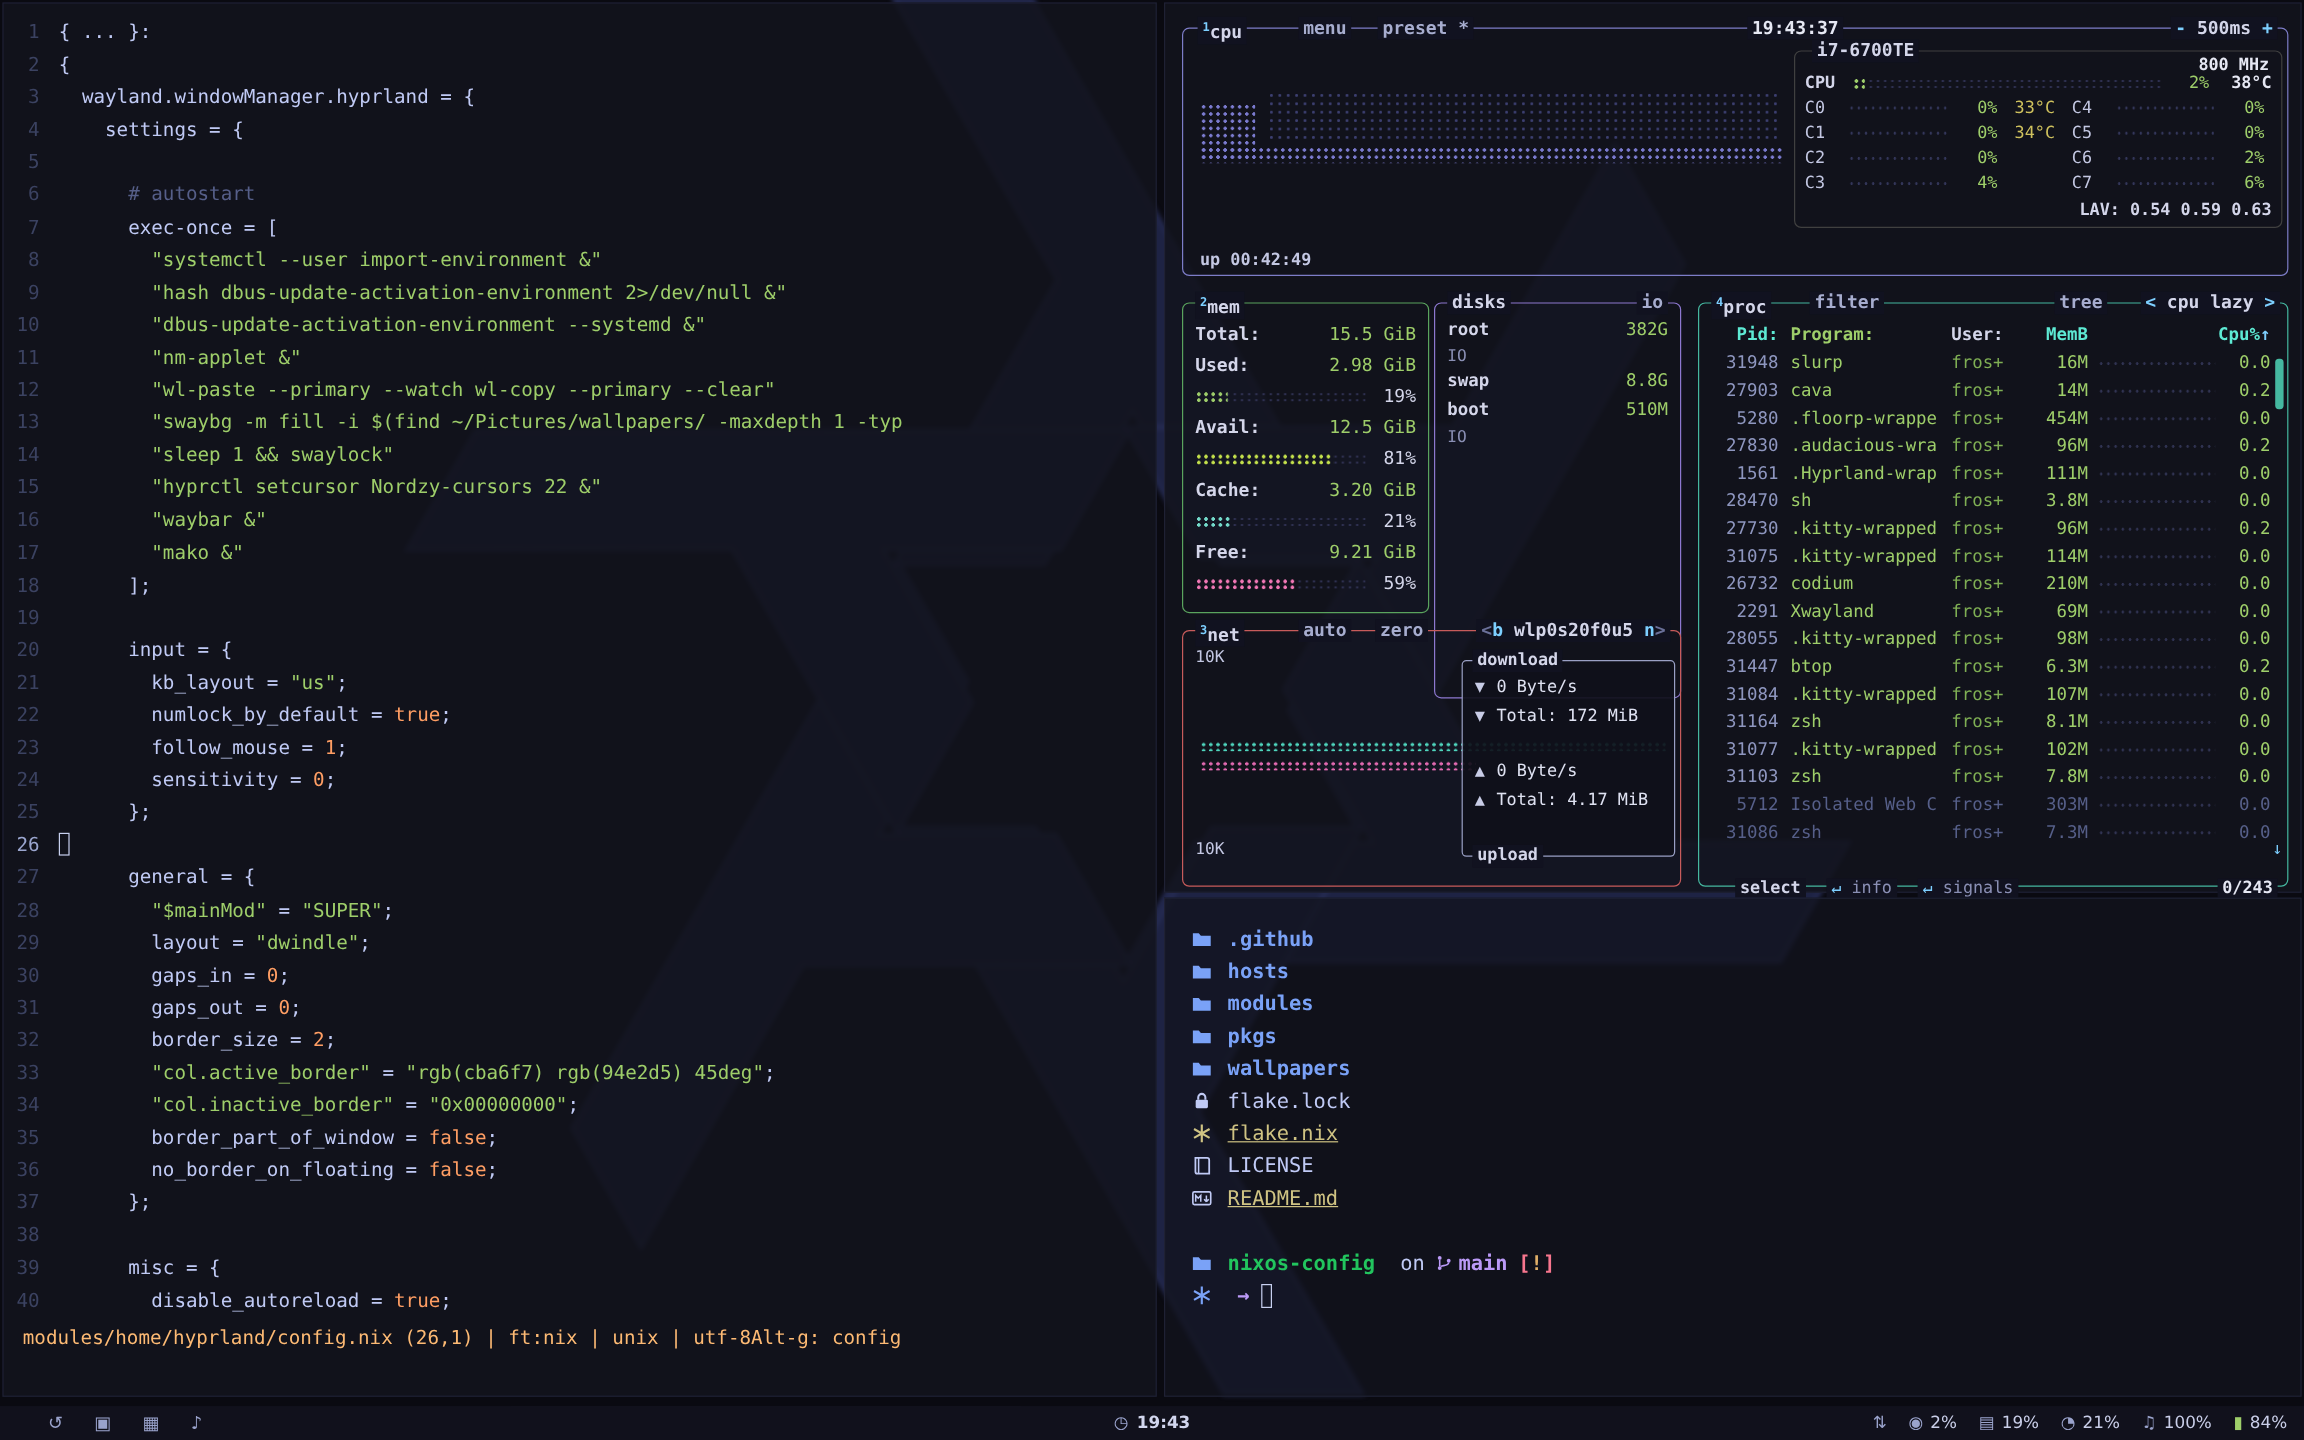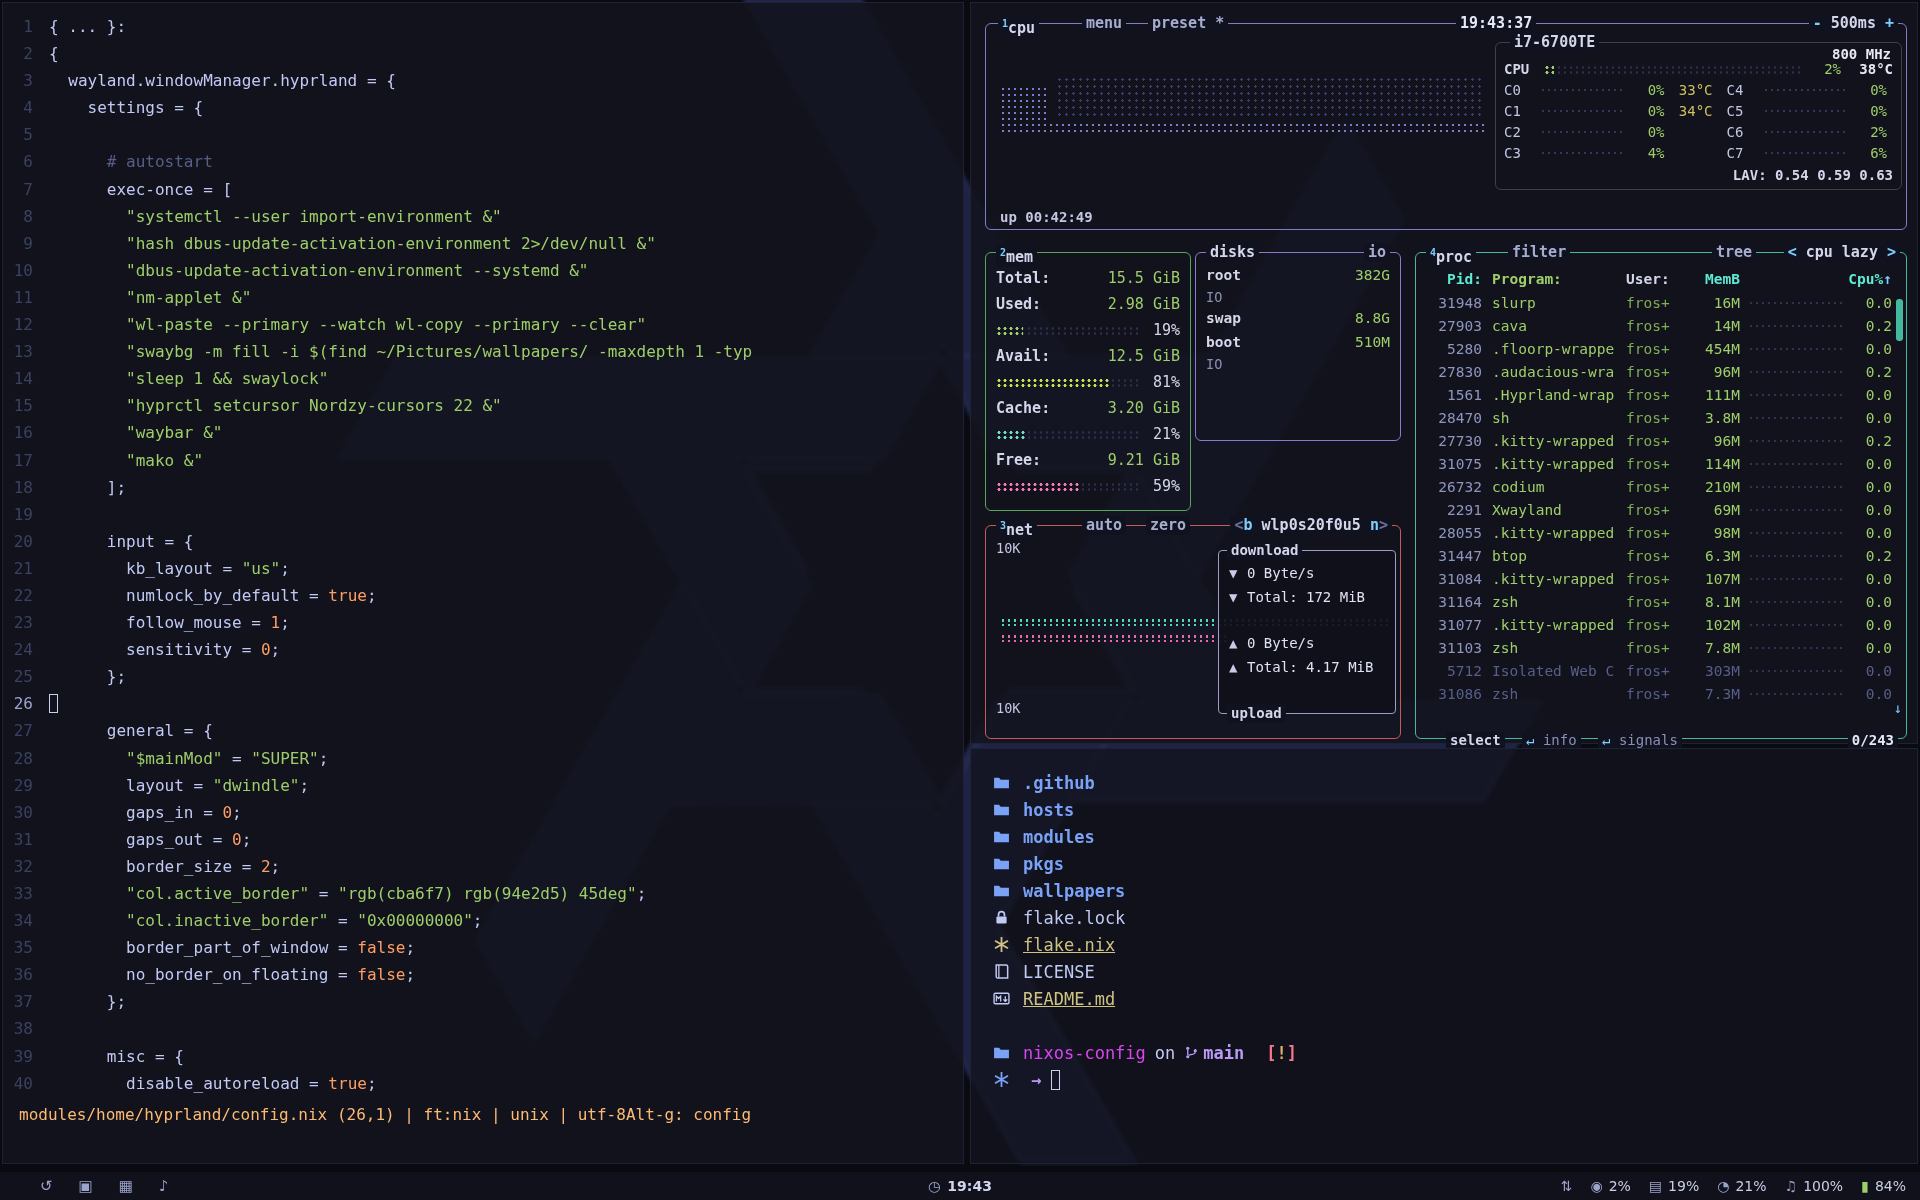--- a/index.html
+++ b/index.html
@@ -52,21 +52,21 @@
   .meter{flex:1;height:9px;position:relative;background-image:radial-gradient(circle,#2e3050 1px,transparent 1.3px);background-size:6px 5px}
   .meter i{position:absolute;left:0;top:0;bottom:0;background-image:radial-gradient(circle,var(--mc,#9ece6a) 1.4px,transparent 1.7px);background-size:6px 5px}
   .lavrow{justify-content:flex-end;color:#d4d6ea;font-weight:bold;margin-top:2px}
 
   .membox{left:14px;top:249px;width:206px;height:259px;border-color:#5aa45e;padding-top:12px}
   .mrow{display:flex;align-items:center;height:26px;padding:0 10px;font-size:15px}
   .mrow .lbl{color:#d4d6ea;font-weight:bold}
   .mrow .val{margin-left:auto;color:#9ece6a}
   .meterrow .pct{width:42px;text-align:right;color:#d4d6ea}
 
-  .diskbox{left:224px;top:249px;width:206px;height:189px;border-color:#8d78d0;padding-top:10px}
+  .diskbox{left:224px;top:249px;width:206px;height:330px;border-color:#8d78d0;padding-top:10px}
   .drow{display:flex;align-items:center;height:24px;padding:0 10px;font-size:14.5px}
   .drow .dname{color:#d4d6ea;font-weight:bold}
   .drow .dsize{margin-left:auto;color:#9ece6a}
   .drow.sub{color:#8a8fb4;font-size:13.5px;height:19px}
 
   .netbox{left:14px;top:522px;width:416px;height:214px;border-color:#c75b5b}
   .scale{position:absolute;left:10px;color:#c3c7e2;font-size:13.5px}
   .netpanel{position:absolute;left:232px;top:24px;width:178px;height:164px;border:1px solid #9aa0c5;border-radius:4px;background:rgba(15,16,26,0.92);padding:10px 10px}
   .netpanel .btitle{font-size:14px}
   .nrow{display:flex;align-items:center;height:24px;font-size:14px;color:#dfe2f2}
@@ -90,23 +90,23 @@
 
   
   .fentry{display:flex;align-items:center;height:27px;font-size:17px}
   .ficon{width:20px;height:18px;margin-right:10px;flex:none}
   .ficon svg{width:17px;height:17px}
   .fentry.dir .fname{color:#7aa2f7;font-weight:bold}
   .fentry.file .fname{color:#c0caf5}
   .fentry.changed .fname{color:#cfc383;text-decoration:underline}
   .promptline{display:flex;align-items:center;height:27px;font-size:17px;margin-top:27px}
   .promptline2{display:flex;align-items:center;height:27px;font-size:17px}
-  .pdir{color:#d946ef;font-weight:normal;margin-right:9px}
+  .pdir{color:#22c55e;font-weight:bold;margin-right:21px}
   .pon{color:#c0caf5;margin-right:9px}
-  .pbranch{display:flex;align-items:center;color:#bb9af7;font-weight:bold;margin-right:22px}
+  .pbranch{display:flex;align-items:center;color:#bb9af7;font-weight:bold;margin-right:9px}
   .pbranch svg{width:15px;height:15px;margin-right:4px}
   .flagl,.flagr{color:#f7768e;font-weight:bold}
   .flagb{color:#e0af68;font-weight:bold}
   .parrow{color:#bb9af7;font-weight:bold;margin:0 10px 0 8px}
   .pcursor{display:inline-block;width:9px;height:20px;border:1.5px solid #c8d0f0}
 
   
   .bar{position:absolute;left:0;top:1172px;width:1920px;height:28px;background:#11111c;display:flex;align-items:center;font-family:"DejaVu Sans",sans-serif;font-size:14px;color:#a9b1d6}
   .bar-left{display:flex;gap:26px;padding-left:40px}
   .wicon{font-size:15px;color:#9aa3cc;cursor:default}

